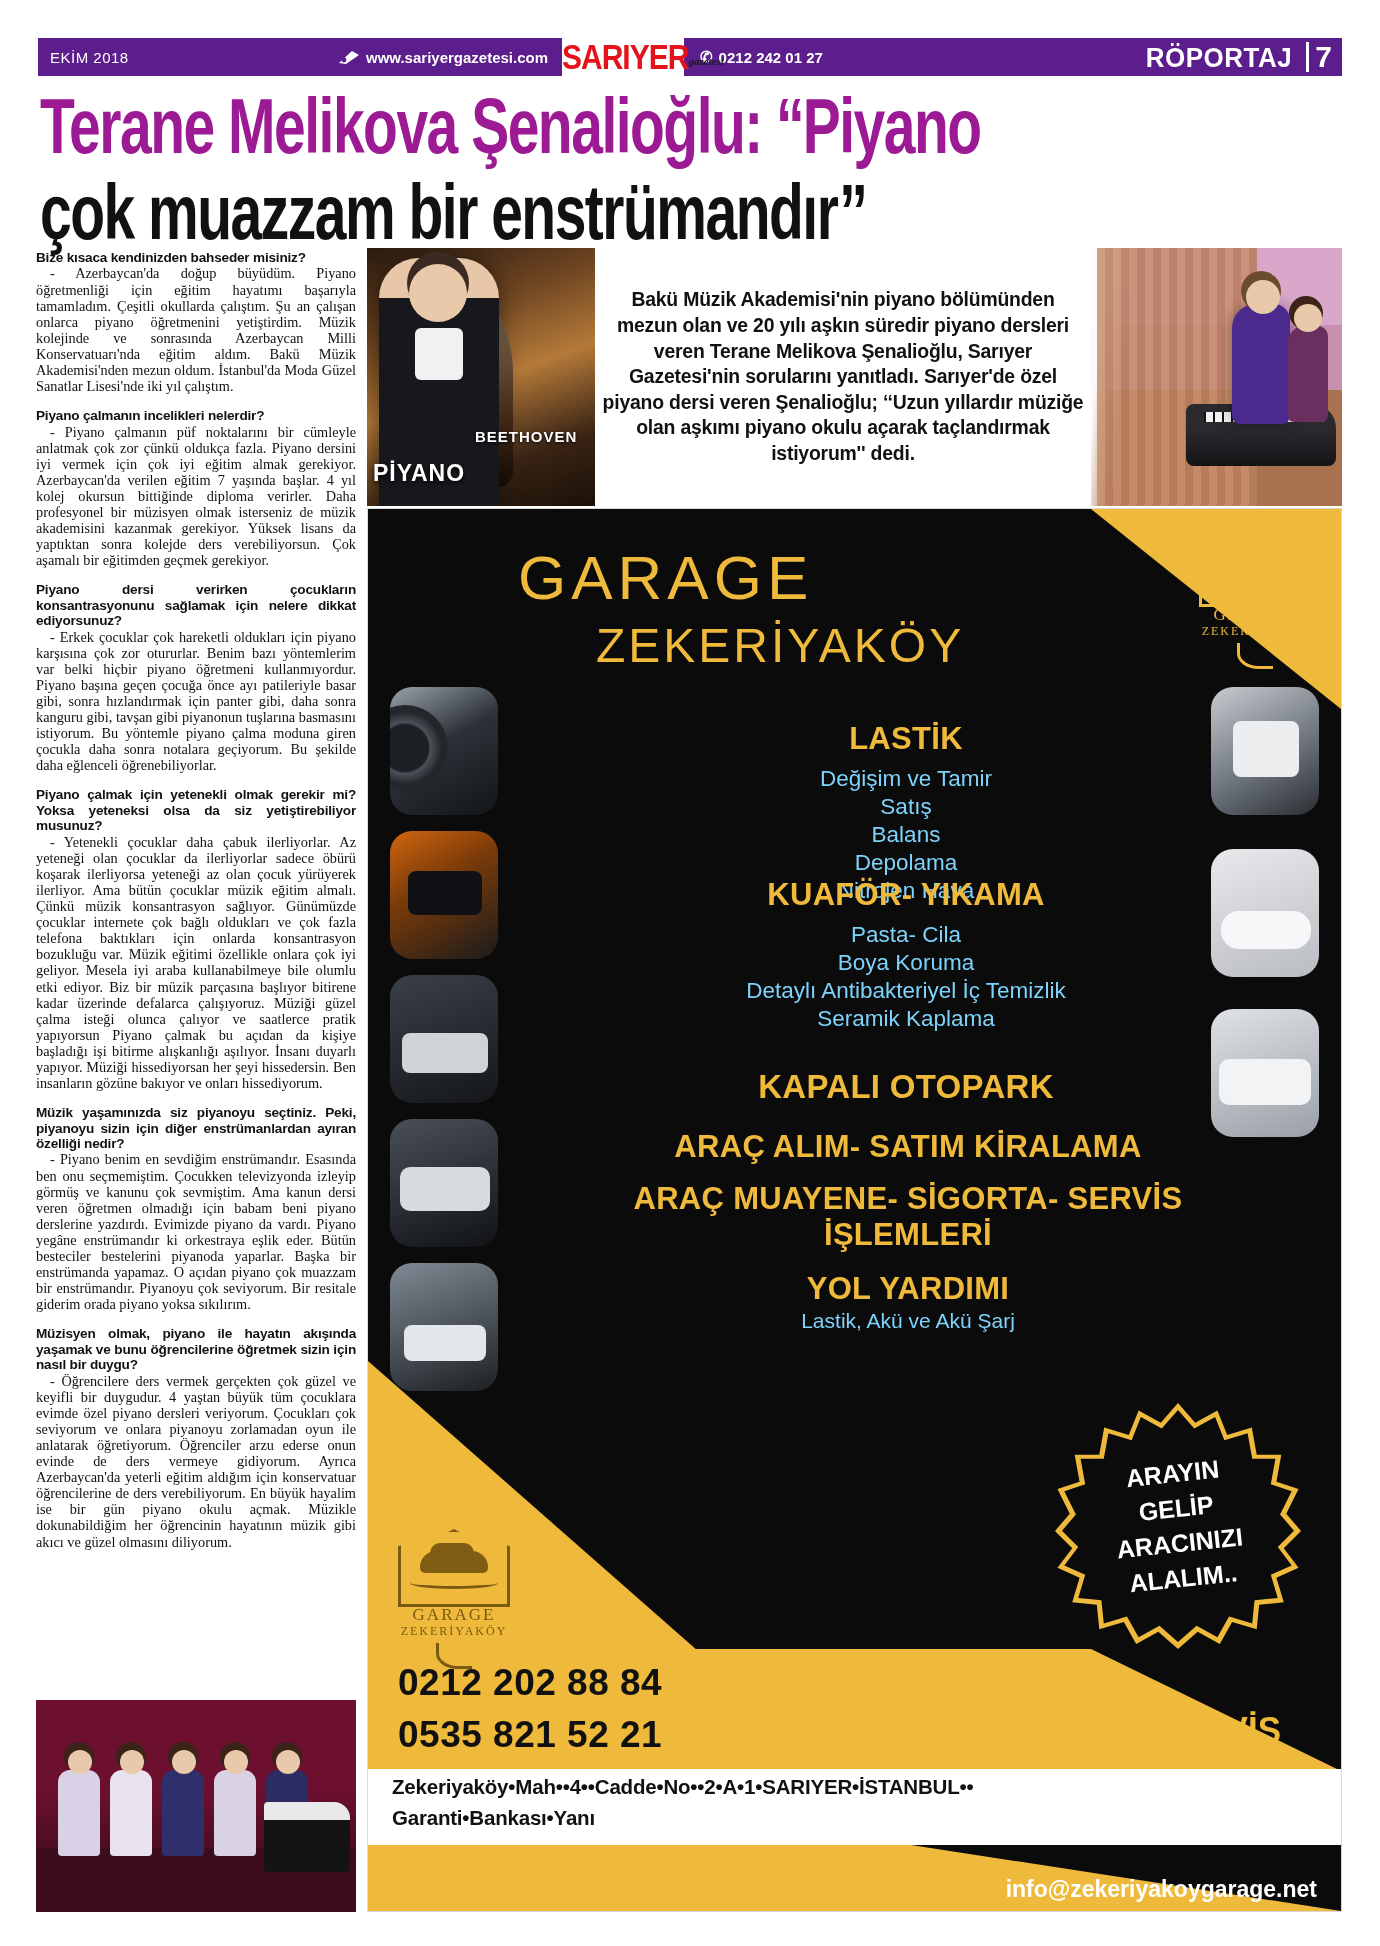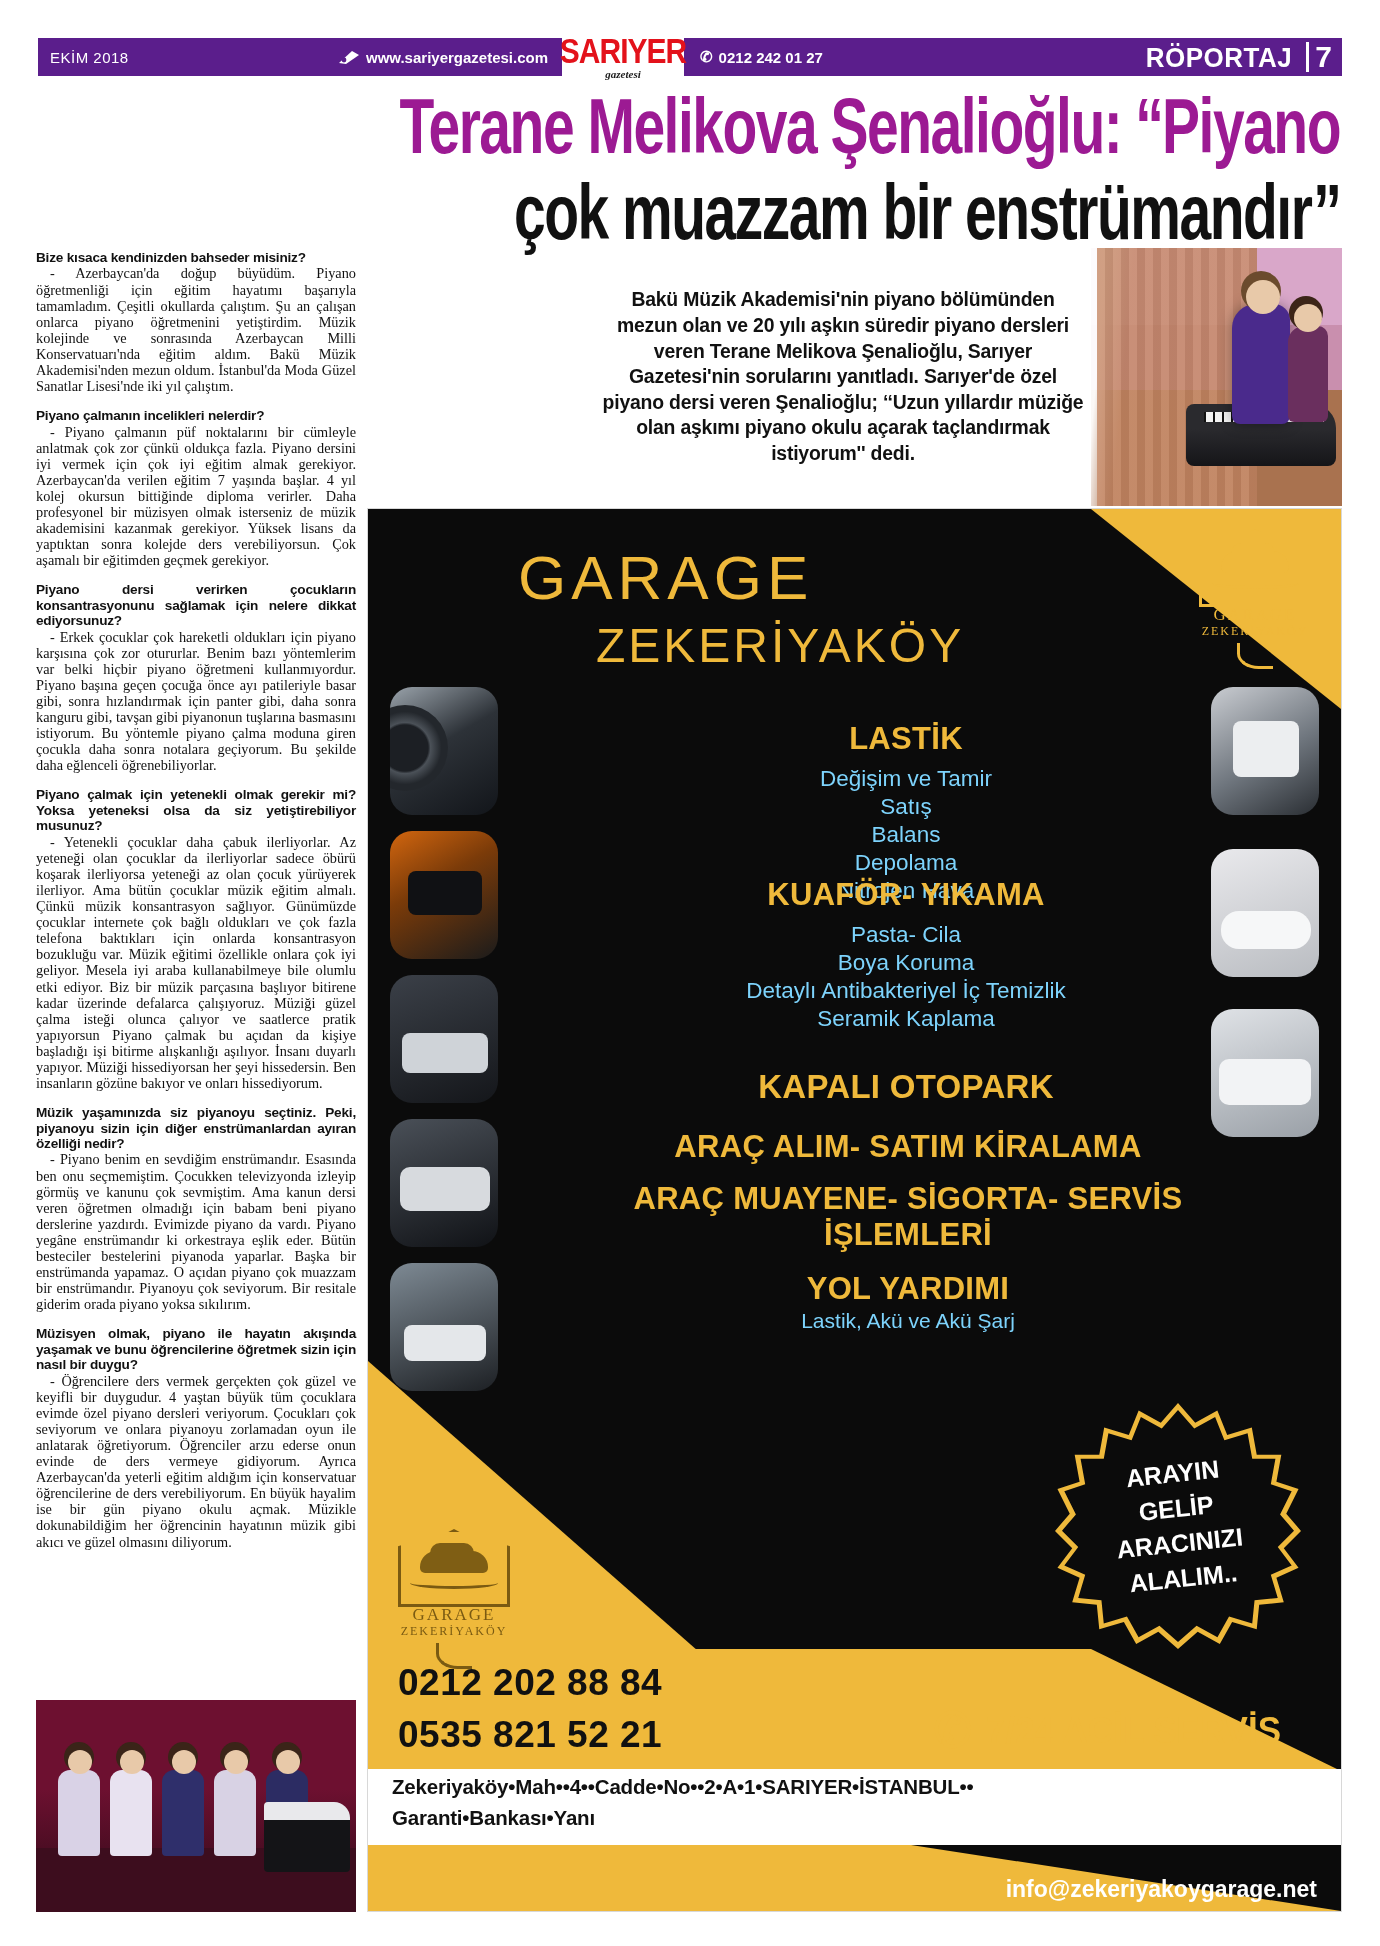--- a/index.html
+++ b/index.html
@@ -18,21 +18,21 @@
   }
   .hdr-date {
     color: #fff; font-size: 15px; letter-spacing: .5px; padding-left: 12px;
     font-weight: 500; min-width: 300px;
   }
   .hdr-web { display:flex; align-items:center; gap:6px; color:#fff; font-size:15px; font-weight:700; }
   .pen-icon { width: 22px; height: 16px; display:inline-block; position:relative; }
   .pen-icon svg { display:block; }
   .logo-box {
     position: relative; margin-left: 14px; width: 122px; height: 38px; background:#fff;
-    display:flex; flex-direction:column; align-items:center; justify-content:flex-start;
+    display:flex; flex-direction:row; align-items:center; justify-content:flex-start;
   }
   .logo-top { width:100%; height:6px; background:#2a7fc1; }
   .logo-word {
     font-family: "Liberation Sans", sans-serif; font-weight: 900; font-size: 30px;
     color: #e3121b; line-height: 26px; letter-spacing: -1px;
     -webkit-text-stroke: 0px; transform: scaleY(1.15); margin-top:1px;
   }
   .logo-sub {
     font-family: "Liberation Serif", serif; font-style: italic; font-weight:700;
     font-size: 11px; color:#1a1a1a; margin-top:-1px; transform: translateY(4px);
@@ -43,21 +43,21 @@
     color:#fff; font-weight:900; font-size:26px; letter-spacing:.5px; padding-right:14px;
     transform: scaleY(1.08);
   }
   .hdr-page {
     color:#fff; font-weight:900; font-size:30px; padding: 0 10px 0 6px;
     border-left: 3px solid #fff; line-height:30px;
   }
 
   
   .headline {
-    position:absolute; left:40px; top:84px; width:1300px; text-align:right;
+    position:absolute; left:40px; top:84px; width:1300px; text-align:left;
     font-weight: 900; font-size: 57px; line-height: 62px; letter-spacing:-1.5px;
   }
   .hl-1 { color:#9c1a93; transform: scaleY(1.35); transform-origin: center top; display:block; }
   .hl-2 { color:#111; transform: scaleY(1.35); transform-origin: center top; display:block; margin-top:24px;}
 
   
   .col {
     position:absolute; left:36px; top:250px; width:320px;
     font-family: "Liberation Serif", serif; font-size:14.3px; line-height:16.1px;
     text-align: justify; color:#111;
@@ -368,20 +368,25 @@
       <p class="a">- Erkek çocuklar çok hareketli oldukları için piyano karşısına çok zor otururlar. Benim bazı yöntemlerim var belki hiçbir piyano öğretmeni kullanmıyordur. Piyano başına geçen çocuğa önce ayı patileriyle basar gibi, sonra hızlandırmak için panter gibi, daha sonra kanguru gibi, tavşan gibi piyanonun tuşlarına basmasını istiyorum. Bu yöntemle piyano çalma moduna giren çocukla daha sonra notalara geçiyorum. Bu şekilde daha eğlenceli öğrenebiliyorlar.</p>
       <p class="q">Piyano çalmak için yetenekli olmak gerekir mi? Yoksa yeteneksi olsa da siz yetiştirebiliyor musunuz?</p>
       <p class="a">- Yetenekli çocuklar daha çabuk ilerliyorlar. Az yeteneği olan çocuklar da ilerliyorlar sadece öbürü koşarak ilerliyorsa yeteneği az olan çocuk yürüyerek ilerliyor. Ama bütün çocuklar müzik eğitim almalı. Çünkü müzik konsantrasyon sağlıyor. Günümüzde çocuklar internete çok bağlı oldukları ve çok fazla telefona baktıkları için onlarda konsantrasyon bozukluğu var. Müzik eğitimi özellikle onlara çok iyi geliyor. Mesela iyi araba kullanabilmeye bile olumlu etki ediyor. Biz bir müzik parçasına başlıyor bitirene kadar üzerinde defalarca çalışıyoruz. Müziği güzel çalma isteği olunca çalıyor ve saatlerce pratik yapıyorsun Piyano çalmak bu açıdan da kişiye başladığı işi bitirme alışkanlığı aşılıyor. İnsanı duyarlı yapıyor. Müziği hissediyorsan her şeyi hissedersin. Ben insanların gözüne bakıyor ve onları hissediyorum.</p>
       <p class="q">Müzik yaşamınızda siz piyanoyu seçtiniz. Peki, piyanoyu sizin için diğer enstrümanlardan ayıran özelliği nedir?</p>
       <p class="a">- Piyano benim en sevdiğim enstrümandır. Esasında ben onu seçmemiştim. Çocukken televizyonda izleyip görmüş ve kanunu çok sevmiştim. Ama kanun dersi veren öğretmen olmadığı için babam beni piyano derslerine yazdırdı. Evimizde piyano da vardı. Piyano yegâne enstrümandır ki orkestraya eşlik eder. Bütün besteciler bestelerini piyanoda yaparlar. Başka bir enstrümanda yapamaz. O açıdan piyano çok muazzam bir enstrümandır. Piyanoyu çok seviyorum. Bir resitale giderim orada piyano yoksa sıkılırım.</p>
       <p class="q">Müzisyen olmak, piyano ile hayatın akışında yaşamak ve bunu öğrencilerine öğretmek sizin için nasıl bir duygu?</p>
       <p class="a">- Öğrencilere ders vermek gerçekten çok güzel ve keyifli bir duygudur. 4 yaştan büyük tüm çocuklara evimde özel piyano dersleri veriyorum. Çocukları çok seviyorum ve onlara piyanoyu zorlamadan oyun ile anlatarak öğretiyorum. Öğrenciler arzu ederse onun evinde de ders vermeye gidiyorum. Ayrıca Azerbaycan'da yeterli eğitim aldığım için konservatuar öğrencilerine de ders verebiliyorum. En büyük hayalim ise bir gün piyano okulu açmak. Müzikle dokunabildiğim her öğrencinin hayatının müzik gibi akıcı ve güzel olmasını diliyorum.</p>
     </div>
 
   <div class="photo-strip">
+    <div class="ph-left">
+      <div class="ph-woman"></div>
+      <div class="ph-beethoven-lbl">BEETHOVEN</div>
+      <div class="ph-piano-lbl">PİYANO</div>
+    </div>
     <div class="ph-text">
       <p>Bakü Müzik Akademisi'nin piyano bölümünden mezun olan ve 20 yılı aşkın süredir piyano dersleri veren Terane Melikova Şenalioğlu, Sarıyer Gazetesi'nin sorularını yanıtladı. Sarıyer'de özel piyano dersi veren Şenalioğlu; ‘‘Uzun yıllardır müziğe olan aşkımı piyano okulu açarak taçlandırmak istiyorum'' dedi.</p>
     </div>
     <div class="ph-right">
       <div class="pianist">
         <div class="piano"></div>
         <div class="keys"></div>
         <div class="body"></div>
         <div class="head"></div>
         <div class="child"></div>

